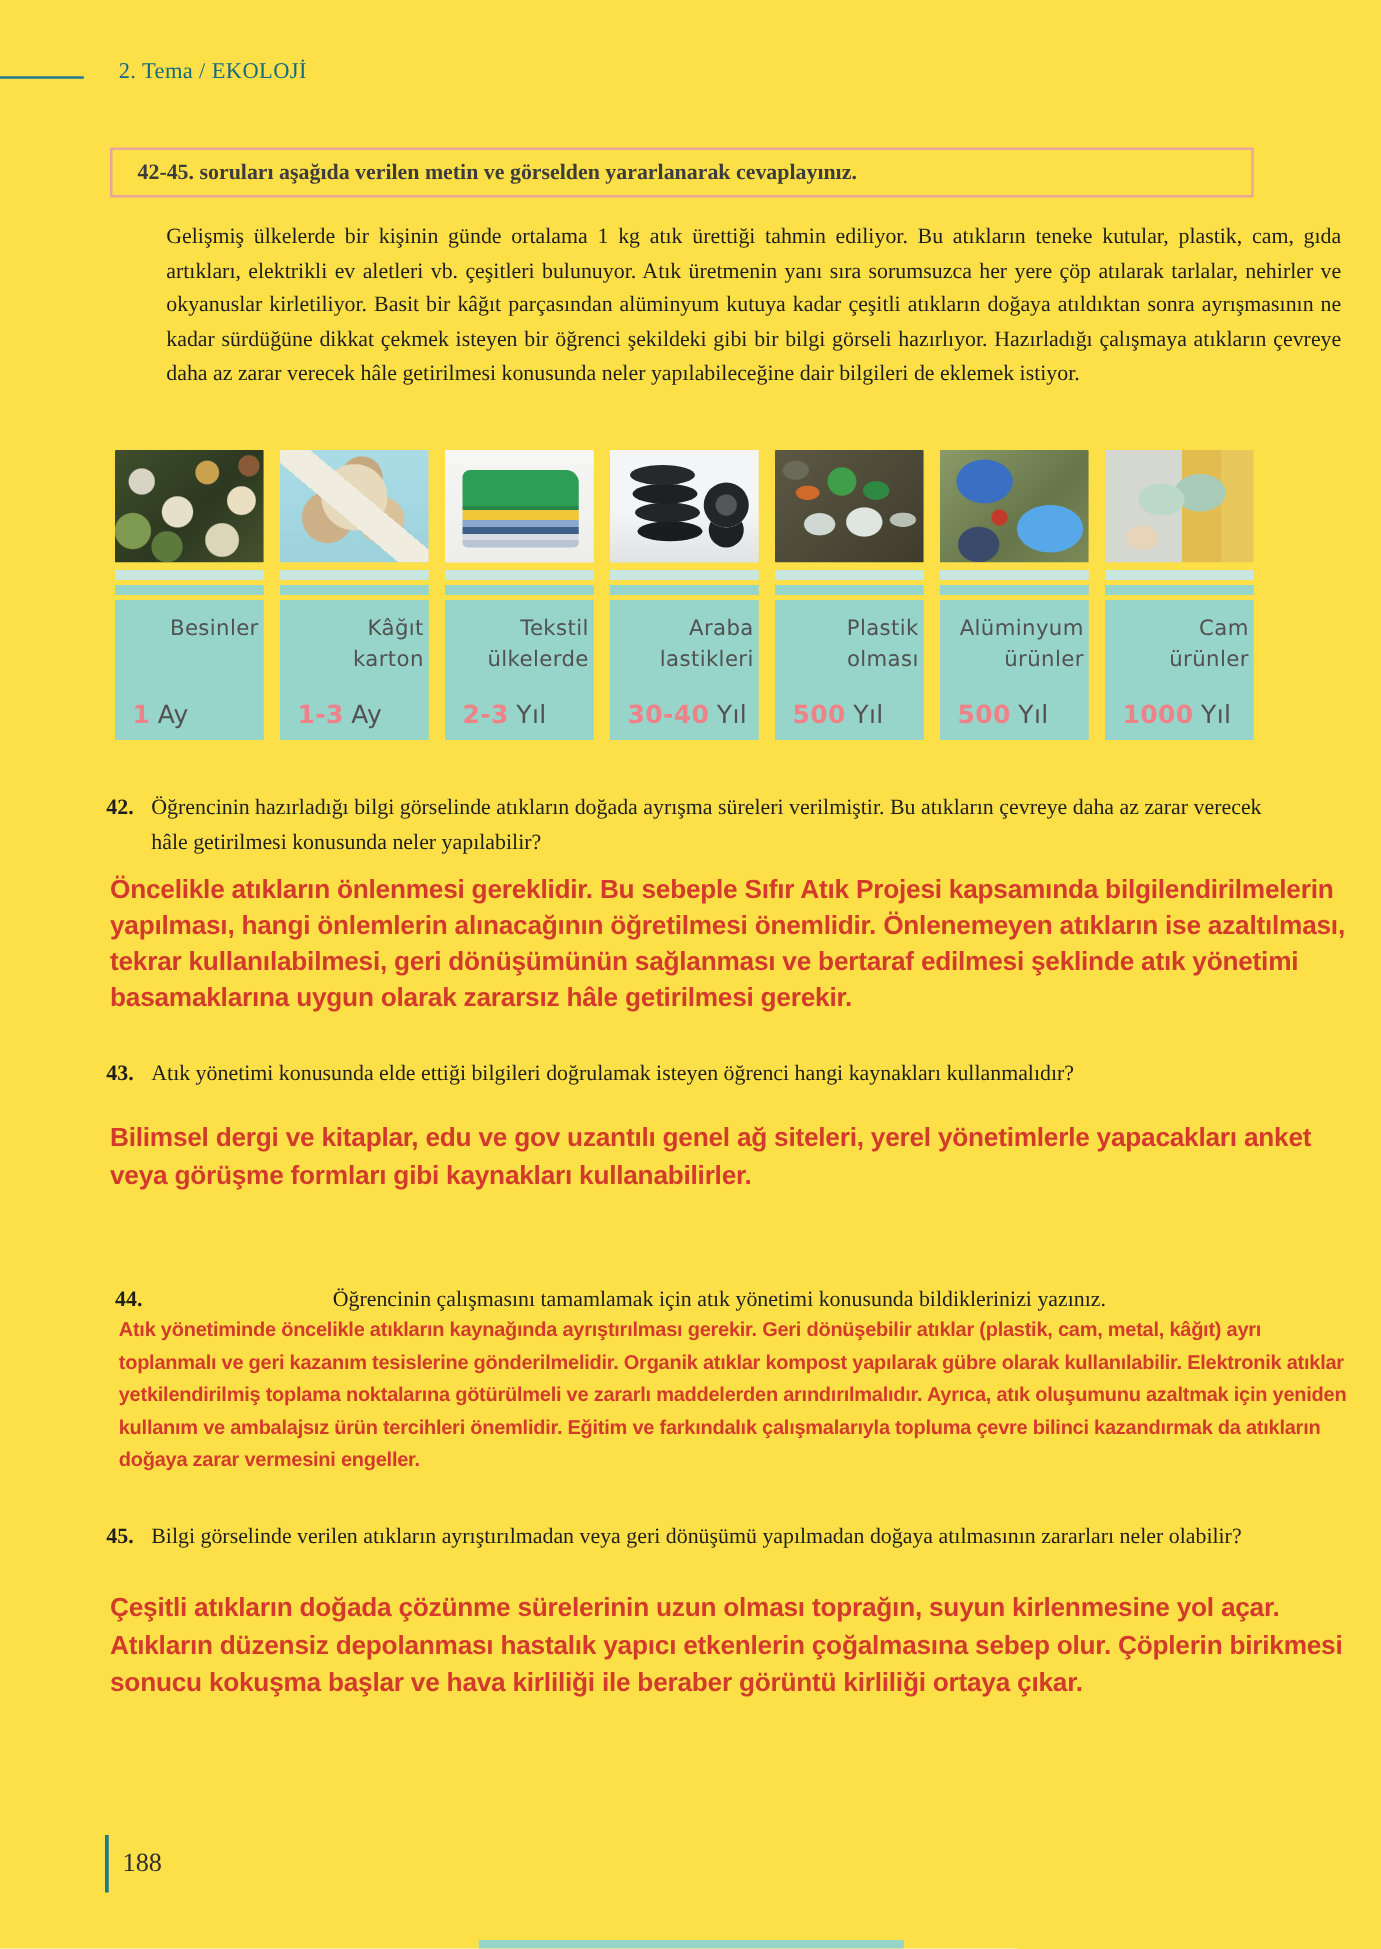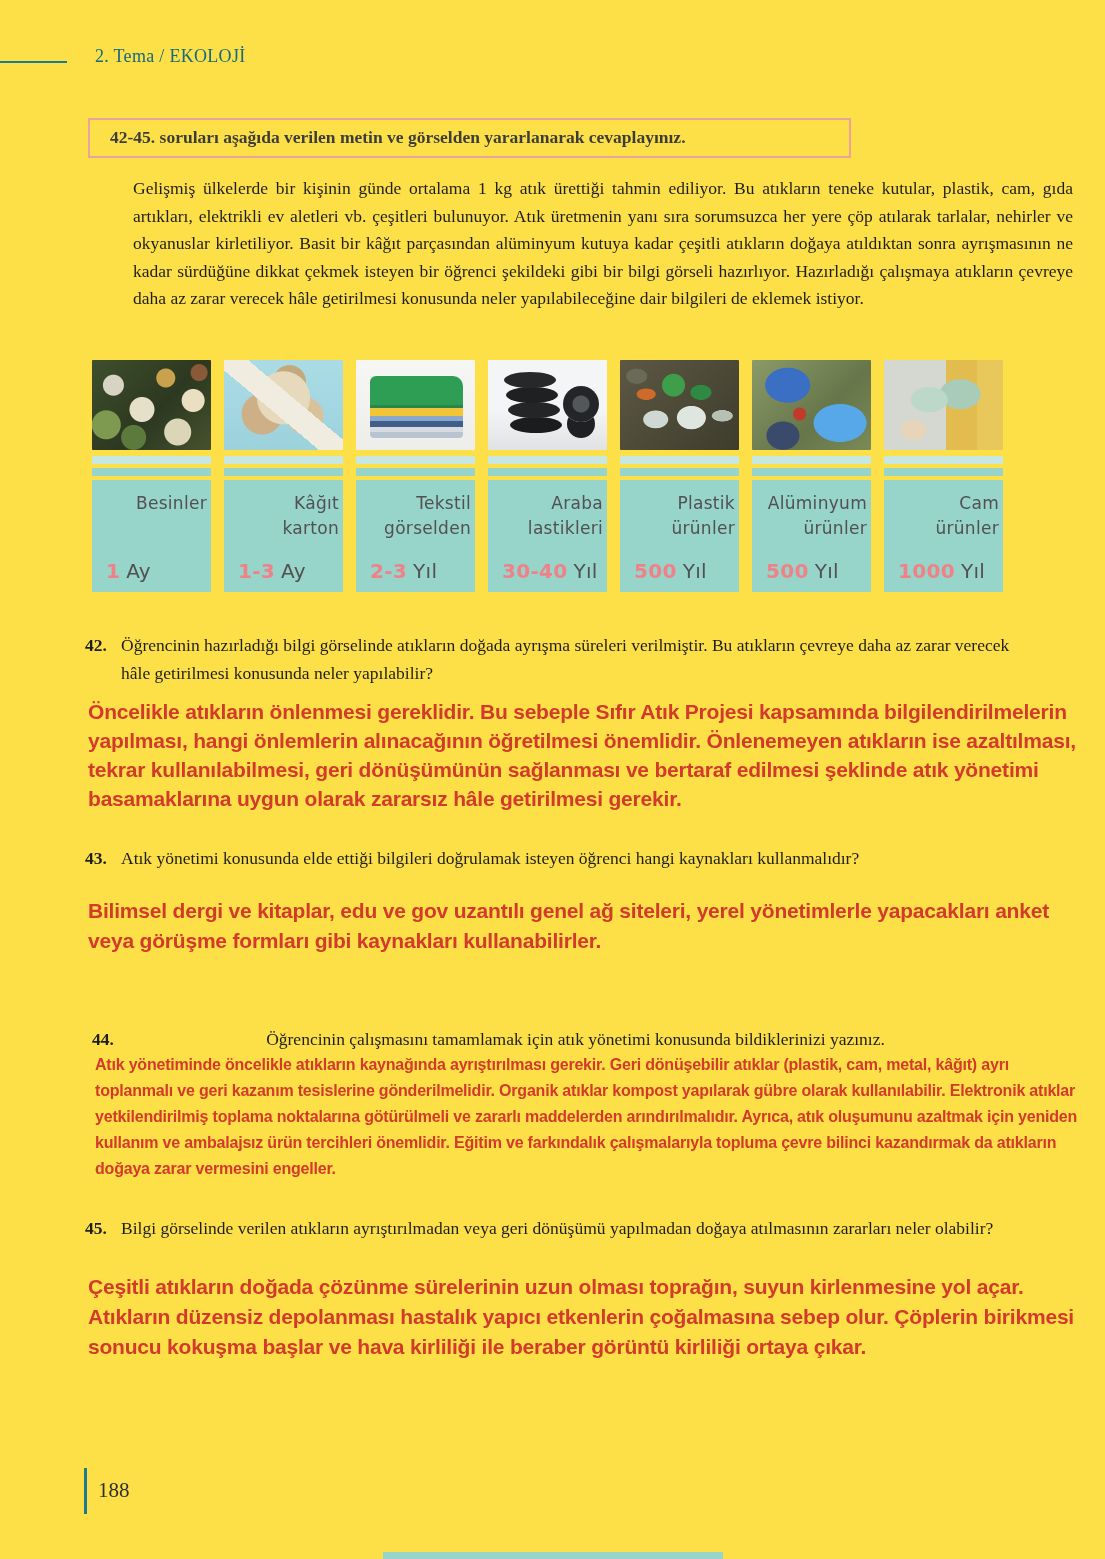--- a/index.html
+++ b/index.html
@@ -9,21 +9,21 @@
     background:#fde047; font-family:"Liberation Serif", serif; color:#1e1e1e;
     overflow:hidden;
   }
 
   
   .header-line { position:absolute; top:61px; left:0; width:67px; height:2px; background:#1e7a8c; }
   .header-text { position:absolute; top:46px; left:95px; font-size:18px; color:#16697e; letter-spacing:0.3px; }
 
   
   .instruction-box {
-    position:absolute; top:118px; left:88px; width:763px;
+    position:absolute; top:118px; left:88px; width:915px;
     border:2px solid #eba49b; padding:7px 12px 8px 20px;
     font-weight:bold; font-size:17.5px; color:#3c3c3c;
   }
 
   
   .intro {
     position:absolute; top:175px; left:85px; width:940px;
     font-size:17.5px; line-height:27.5px; text-align:justify;margin-left:48px;
   }
 
@@ -164,21 +164,21 @@
           <span class="duration-value">1-3</span><span class="duration-unit">Ay</span>
         </div>
       </div>
     </div>
 
     <div class="column">
       <div class="photo p3"></div>
       <div class="stripe stripe-light"></div>
       <div class="stripe stripe-dark"></div>
       <div class="card">
-        <div class="card-label">Tekstil görselden</div>
+        <div class="card-label">Tekstil ülkelerde</div>
         <div class="card-duration">
           <span class="duration-value">2-3</span><span class="duration-unit">Yıl</span>
         </div>
       </div>
     </div>
 
     <div class="column">
       <div class="photo p4"></div>
       <div class="stripe stripe-light"></div>
       <div class="stripe stripe-dark"></div>
@@ -188,21 +188,21 @@
           <span class="duration-value">30-40</span><span class="duration-unit">Yıl</span>
         </div>
       </div>
     </div>
 
     <div class="column">
       <div class="photo p5"></div>
       <div class="stripe stripe-light"></div>
       <div class="stripe stripe-dark"></div>
       <div class="card">
-        <div class="card-label">Plastik ürünler</div>
+        <div class="card-label">Plastik olması</div>
         <div class="card-duration">
           <span class="duration-value">500</span><span class="duration-unit">Yıl</span>
         </div>
       </div>
     </div>
 
     <div class="column">
       <div class="photo p6"></div>
       <div class="stripe stripe-light"></div>
       <div class="stripe stripe-dark"></div>

